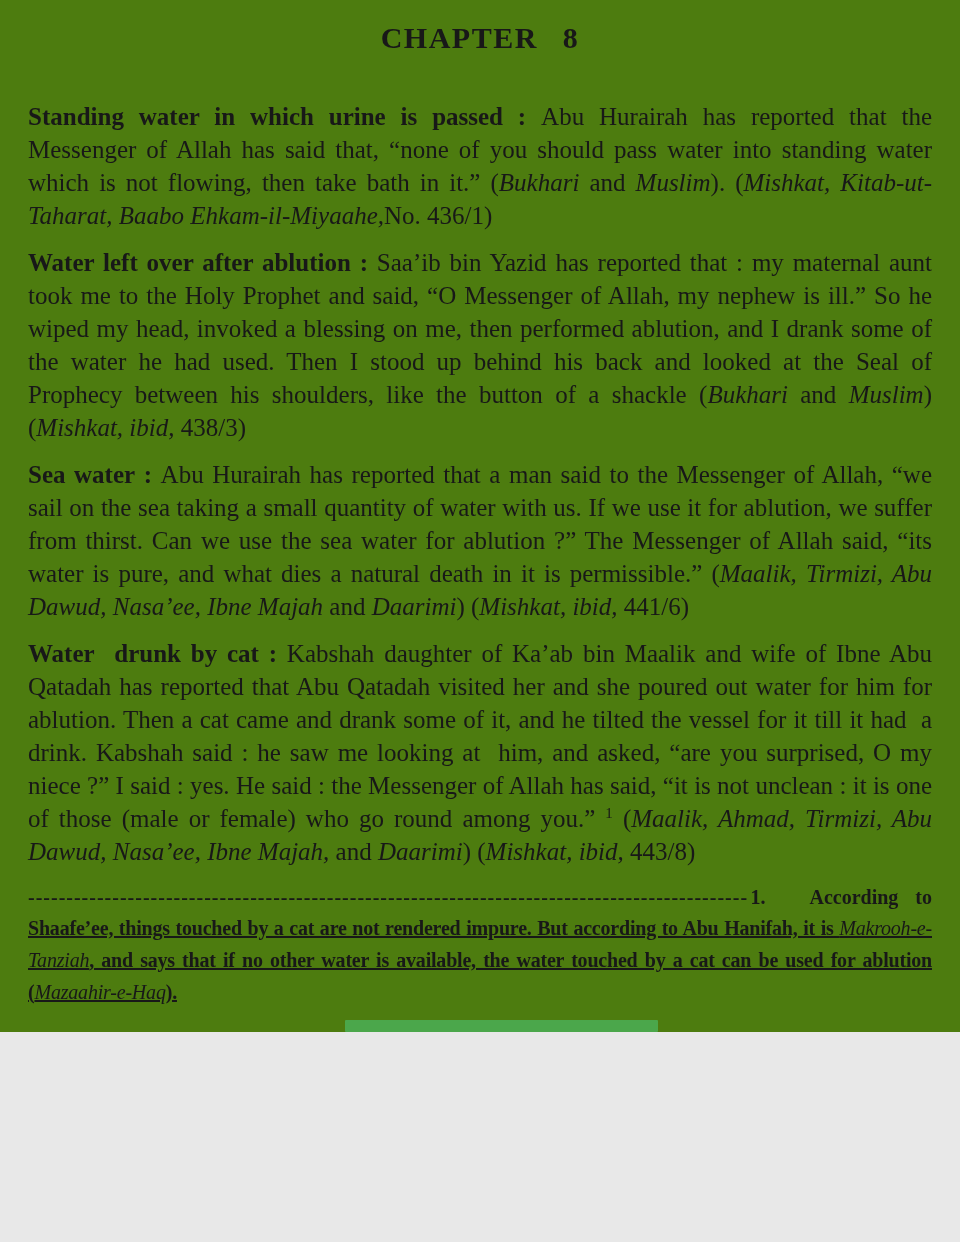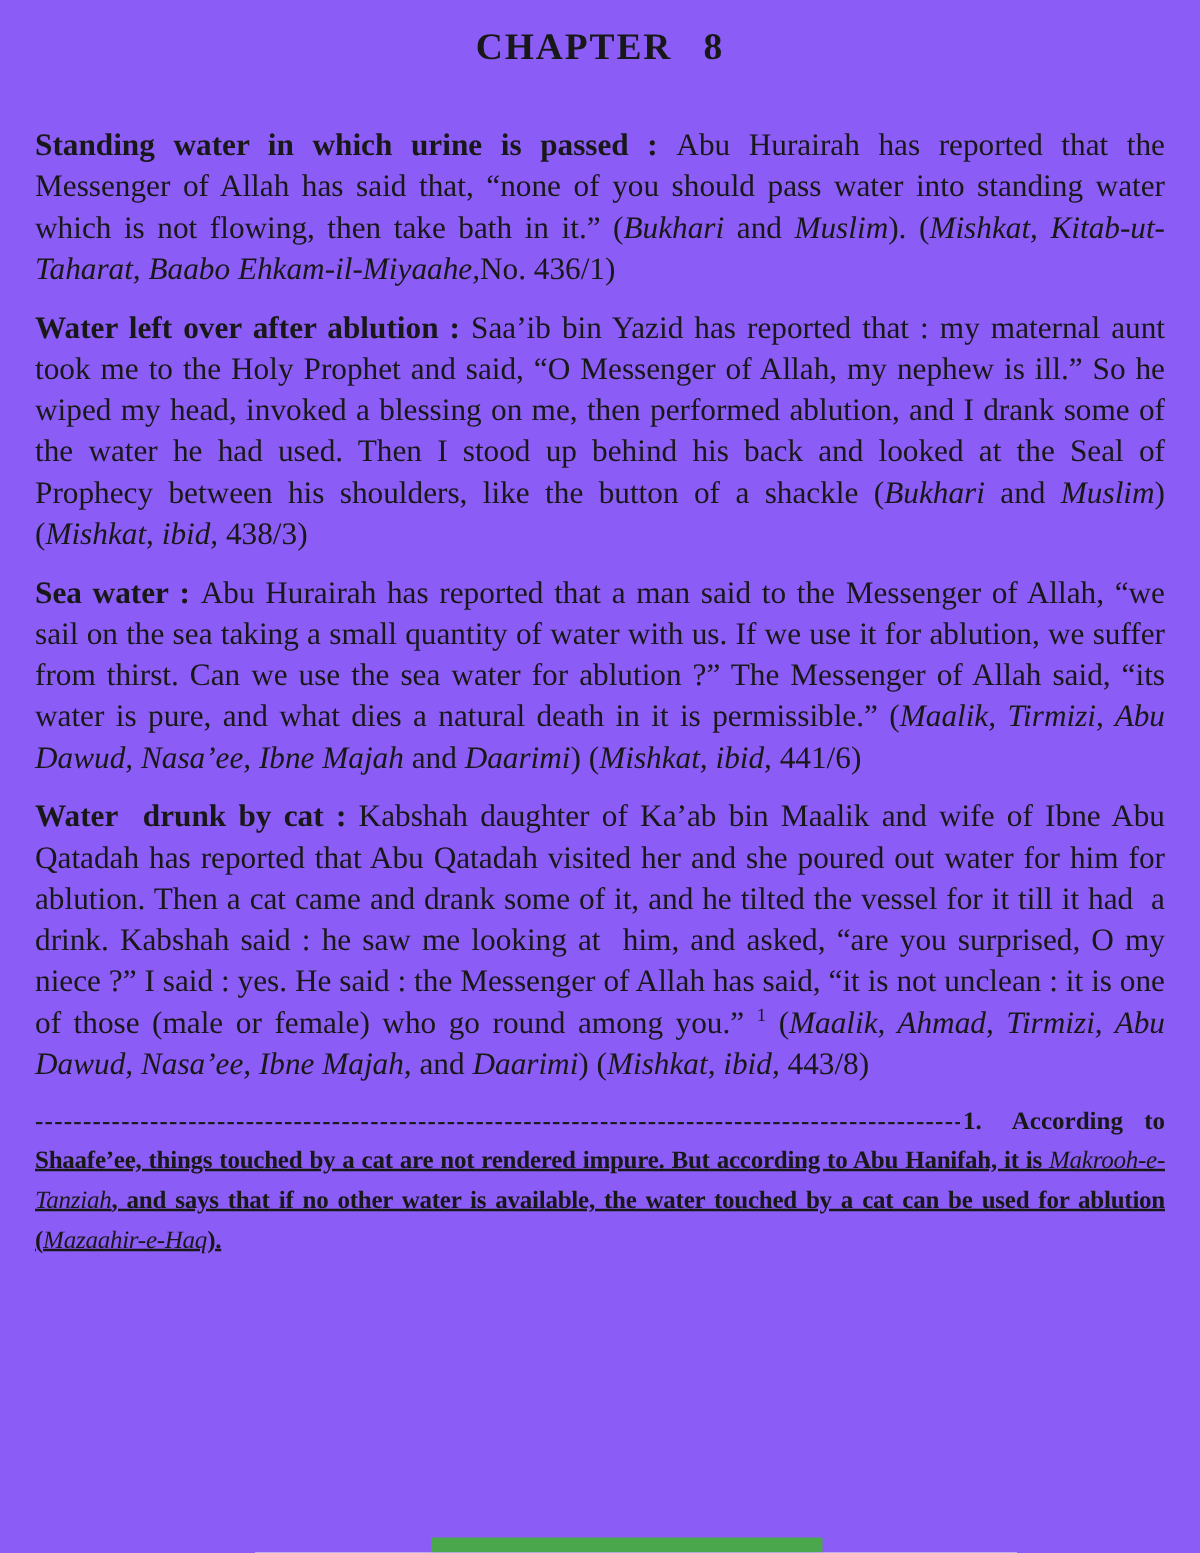--- a/index.html
+++ b/index.html
@@ -1,20 +1,20 @@
 <!DOCTYPE html>
 <html><head>
 <meta charset="utf-8">
 <style>
   html,body{margin:0;padding:0;background:#e8e8e8;}
   .page{
     position:relative;
-    width:960px;height:1242px;
+    width:960px;height:1032px;
     margin:0 auto;
-    background:#8b5cf6;
+    background:#4d7c0f;
     font-family:"Liberation Serif", "DejaVu Serif", serif;
     color:#181818;
     overflow:hidden;
     box-sizing:border-box;
     padding:20px 28px 0 28px;
   }
   .chapter{
     text-align:center;
     font-size:30px;
     font-weight:bold;
@@ -54,21 +54,21 @@
     white-space:nowrap;
   }
   .fn-dashes{
     flex:1 1 0;
     min-width:0;
     overflow:hidden;
     white-space:nowrap;
     letter-spacing:1px;
   }
   .fn-number{margin-left:2px;}
-  .fn-lead{margin-left:24px;word-spacing:12px;}
+  .fn-lead{margin-left:44px;word-spacing:12px;}
   .fn-text{
     font-size:20px;
     font-weight:bold;
     letter-spacing:-0.2px;
     line-height:32px;
     text-align:justify;
     margin:0;
     text-decoration:underline;
   }
   .fn-text .run-i{font-weight:normal;}

